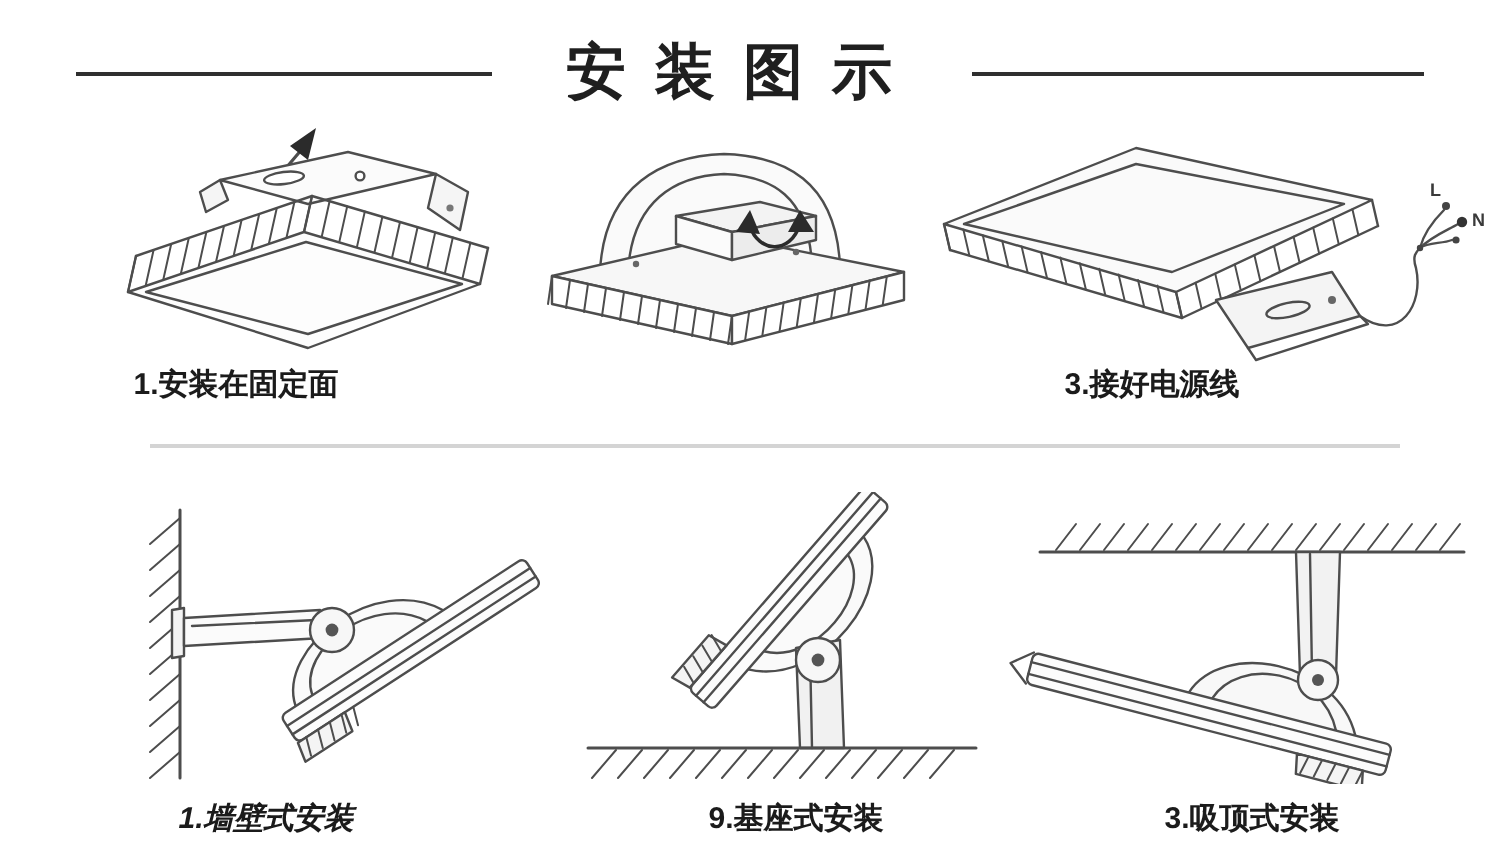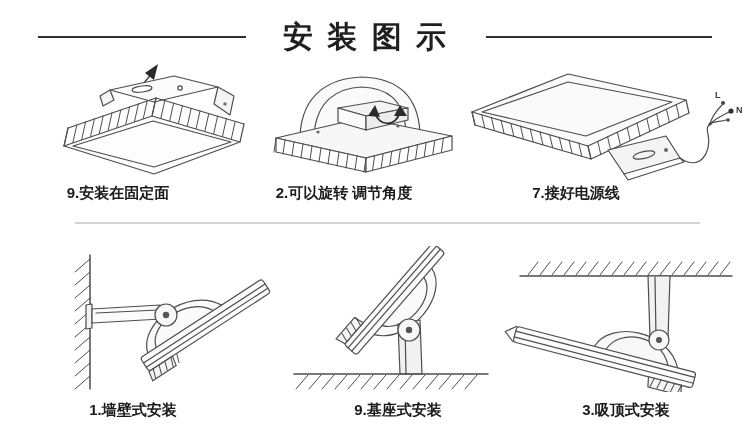--- a/index.html
+++ b/index.html
@@ -206,23 +206,22 @@
           <circle cx="263" cy="43" r="2" fill="#444" stroke="none"></circle>
           <circle cx="271" cy="51" r="2.6" fill="#333" stroke="none"></circle>
           <circle cx="268" cy="60" r="1.8" fill="#444" stroke="none"></circle>
         </g>
         <text x="255" y="38">L</text>
         <text x="276" y="53">N</text>
       </g>
     </svg>
   </div>
 
-  <div class="caption" style="left:118px;top:184px;">9.安装在固定面</div>
-  <div class="caption" style="left:344px;top:184px;">2.可以旋转 调节角度</div>
-  <div class="caption" style="left:576px;top:184px;">7.接好电源线</div>
+  <div class="caption" style="left:118px;top:184px;">1.安装在固定面</div>
+  <div class="caption" style="left:576px;top:184px;">3.接好电源线</div>
 
   <div class="divider"></div>
 
   <div class="fig" style="left:48px;top:247px;">
     <svg width="240" height="150" viewBox="0 0 240 150">
       <g class="ln">
 
         <g>
           <line x1="42" y1="8" x2="42" y2="142" stroke-width="1.5"></line>
         </g>
@@ -369,17 +368,17 @@
           <line x1="153" y1="27" x2="154" y2="87"></line>
         </g>
         <g>
           <circle cx="157" cy="90" r="10" fill="#f7f7f7"></circle>
           <circle cx="157" cy="90" r="3" fill="#555" stroke="none"></circle>
         </g>
       </g>
     </svg>
   </div>
 
-  <div class="caption" style="left:133px;top:401px;">1.墙壁式安装</div>
+  <div class="caption" style="left:133px;top:401px;font-style:italic;">1.墙壁式安装</div>
   <div class="caption" style="left:398px;top:401px;">9.基座式安装</div>
   <div class="caption" style="left:626px;top:401px;">3.吸顶式安装</div>
 
 </div>
 
 </body></html>

